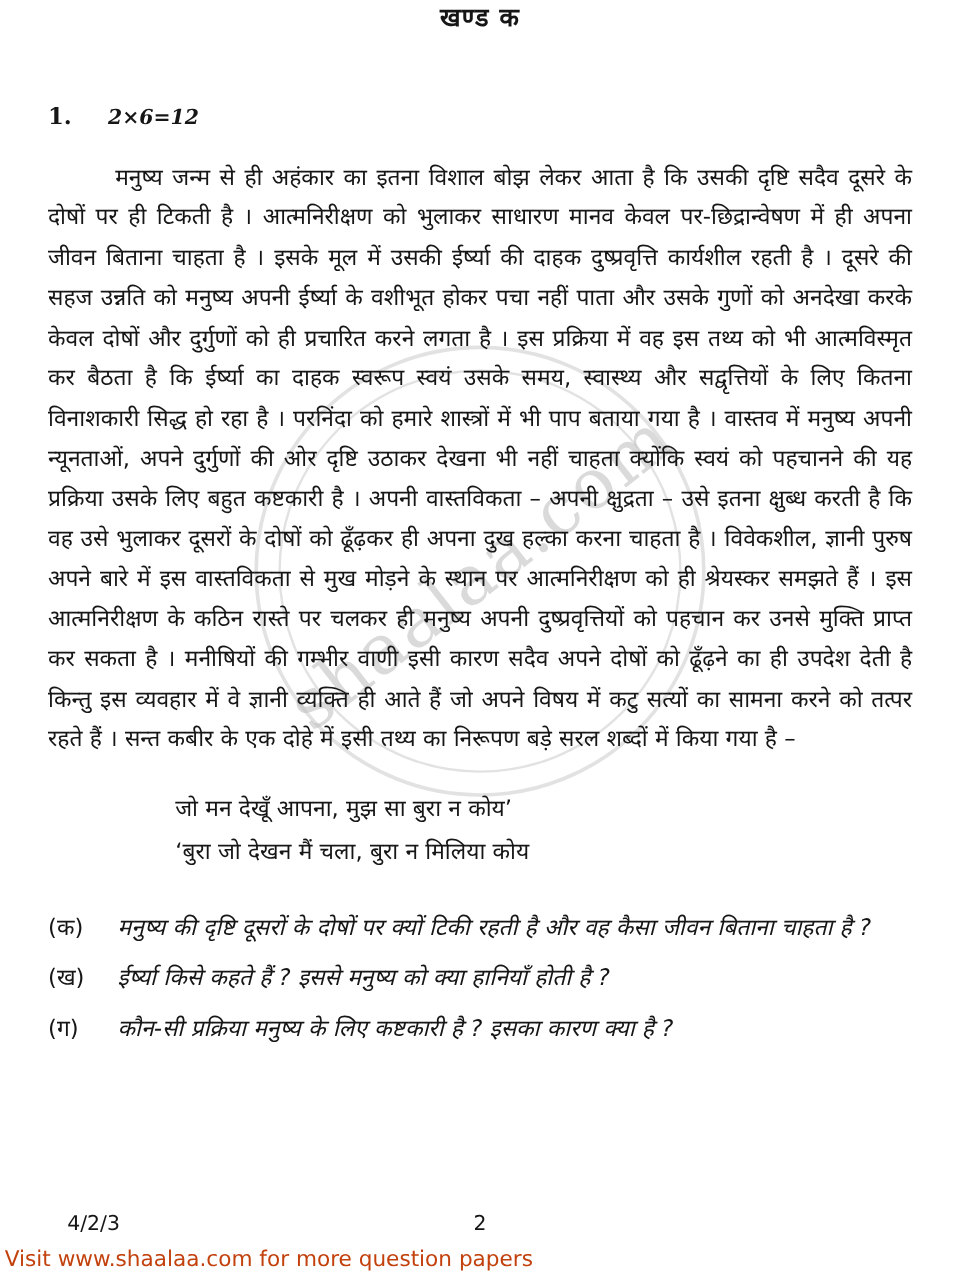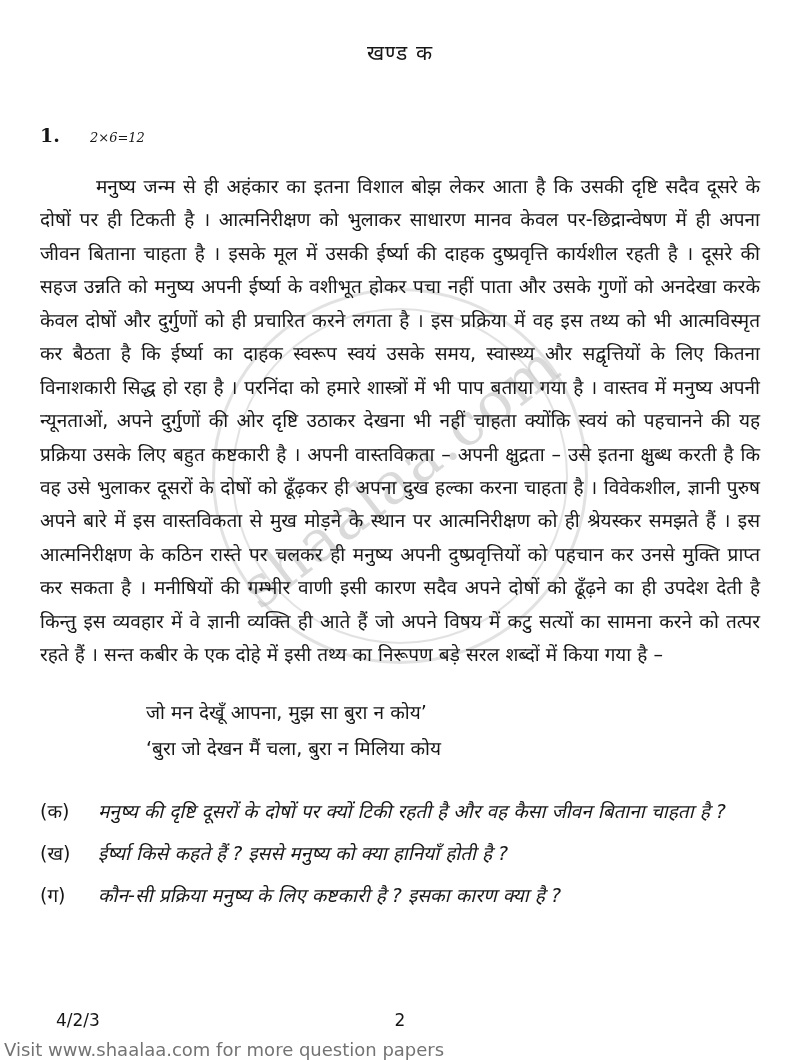--- a/index.html
+++ b/index.html
@@ -46,46 +46,46 @@
     transform: translate(-50%, -50%) rotate(-38deg);
     font-family: "DejaVu Serif", "Liberation Serif", serif;
     font-size: 58px;
     letter-spacing: 2px;
     color: #bdbdbd;
     opacity: 0.55;
     white-space: nowrap;
   }
   
   .section-heading {
-    padding-top: 38px;
     text-align: center;
     font-size: 21px;
-    font-weight: normal;
+    font-weight: bold;
     letter-spacing: 1px;
   }
   
   .question-row {
     display: flex;
     align-items: baseline;
     margin-top: 58px;
     font-size: 19px;
   }
   .qnum {
     width: 38px;
     flex: 0 0 38px;
     font-weight: bold;
     font-family: "DejaVu Serif", "Liberation Serif", serif;
   }
   .qtext { flex: 1 1 auto; }
   .marks {
     flex: 0 0 auto;
     font-style: italic;
     font-family: "DejaVu Serif", "Liberation Serif", serif;
-    font-size: 13px;
+    font-size: 17px;
     padding-left: 12px;
+    font-weight: bold;
   }
   
   .passage {
     margin-top: 24px;
     font-size: 19px;
     line-height: 1.76;
     text-align: justify;
     text-indent: 56px;
   }
   
@@ -124,21 +124,21 @@
     bottom: 0;
     text-align: center;
   }
   
   .banner {
     position: absolute;
     left: 4px;
     bottom: 0px;
     z-index: 3;
     font-size: 18px;
-    color: #737373;
+    color: #c2410c;
   }
 </style>
 </head>
 <body>
 
 <div class="page">
 
   <div class="wm">
     <div class="wm-ring outer"></div>
     <div class="wm-ring inner"></div>

